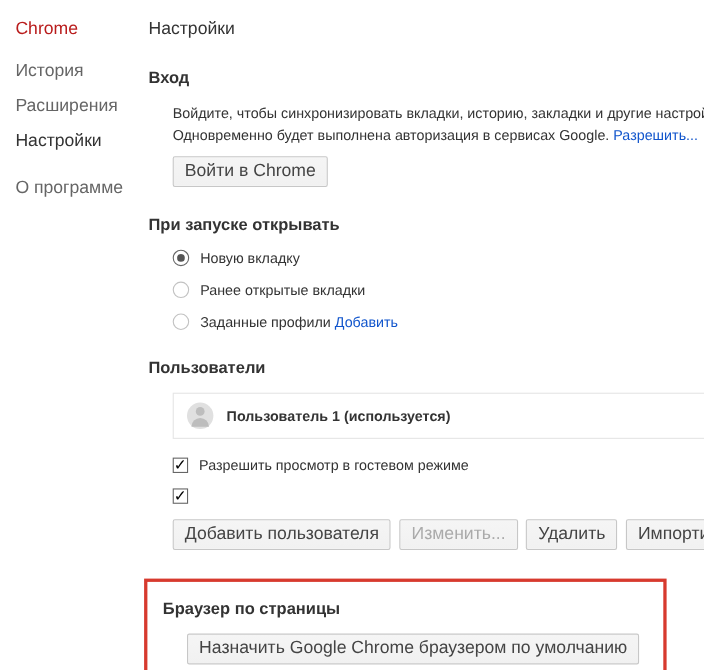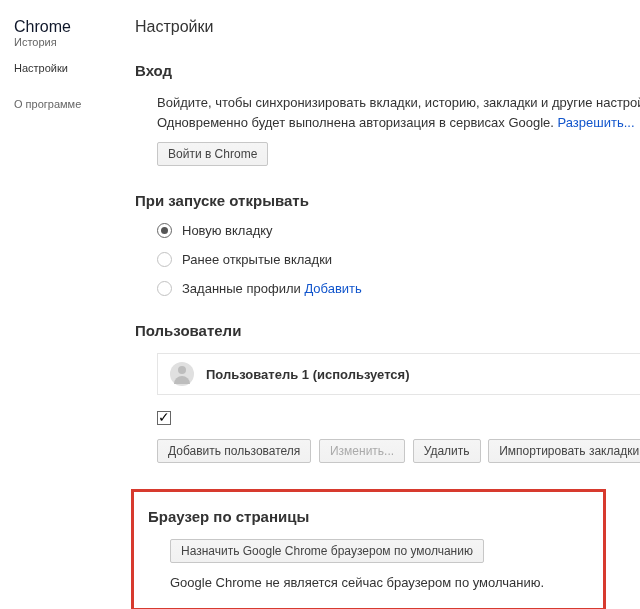--- a/index.html
+++ b/index.html
@@ -8,34 +8,34 @@
     font-family: "Segoe UI", Arial, sans-serif;
     font-size: 13px;
     color: #333;
     background: #fff;
     width: 640px;
     height: 609px;
     overflow: hidden;
   }
   .wrap { display: flex; width: 640px; }
   .sidebar { width: 135px; padding: 18px 0 0 14px; flex-shrink: 0; }
-  .sidebar-title { font-size: 16px; color: #0f172a; font-weight: 400; }
-  .side-item { font-size: 11px; color: #656565; margin-bottom: 14px; cursor: pointer; }
+  .sidebar-title { font-size: 16px; color: #b91c1c; margin-bottom: 20px; font-weight: 400; }
+  .side-item { font-size: 16px; color: #656565; margin-bottom: 14px; cursor: pointer; }
   .side-item.active { color: #333; font-weight: 400; }
   .content { padding: 18px 0 0 0; flex: 1; min-width: 0; }
   .page-title { font-size: 16px; color: #333; margin-bottom: 26px; font-weight: 400; }
   .section { margin-bottom: 26px; }
   .section-title { font-size: 15px; color: #333; margin: 0 0 14px 0; font-weight: 700; }
   .desc { font-size: 13px; color: #333; line-height: 1.5; margin-bottom: 10px; padding-left: 22px; white-space: nowrap; }
   .btn {
     display: inline-block;
     background: linear-gradient(#f5f5f5,#f1f1f1);
     border: 1px solid #c7c7c7;
     padding: 4px 10px;
-    font-size: 12px;
+    font-size: 16px;
     color: #444;
     cursor: pointer;
     border-radius: 2px;
     margin-right: 4px;
     vertical-align: middle;
   }
   .btn:disabled { color: #aaa; cursor: default; }
   .btn-row { padding-left: 22px; white-space: nowrap; }
   .link { color: #1155cc; text-decoration: none; cursor: pointer; }
   .radio-row, .check-row {
@@ -116,20 +116,21 @@
   .highlight .section-title { margin-top: 0; }
   .status-text { font-size: 13px; color: #333; margin-top: 12px; padding-left: 22px; }
 </style>
 </head>
 <body>
 
 <div class="wrap">
   <div class="sidebar">
     <div class="sidebar-title">Chrome</div>
     <div class="side-item">История</div>
+    <div class="side-item">Расширения</div>
     <div class="side-item active">Настройки</div>
     <div style="height:10px"></div>
     <div class="side-item">О программе</div>
   </div>
 
   <div class="content">
     <div class="page-title">Настройки</div>
 
     <div class="section">
       <div class="section-title">Вход</div>
@@ -160,20 +161,24 @@
     </div>
 
     <div class="section">
       <div class="section-title">Пользователи</div>
       <div class="user-box">
         <span class="avatar"></span>
         <span class="user-name">Пользователь 1 (используется)</span>
       </div>
       <div class="check-row">
         <span class="chk on"></span>
+        <span>Разрешить просмотр в гостевом режиме</span>
+      </div>
+      <div class="check-row">
+        <span class="chk on"></span>
       </div>
       <div class="btn-row">
         <button class="btn">Добавить пользователя</button>
         <button class="btn" disabled="">Изменить...</button>
         <button class="btn">Удалить</button>
         <button class="btn">Импортировать закладки и н</button>
       </div>
     </div>
 
     <div class="highlight">

